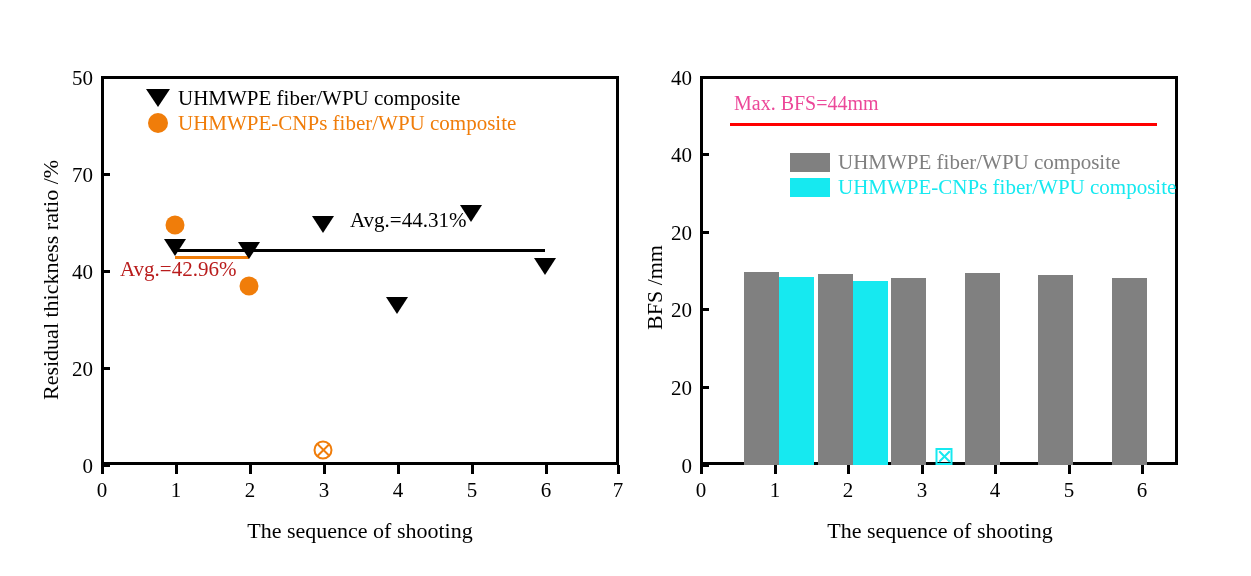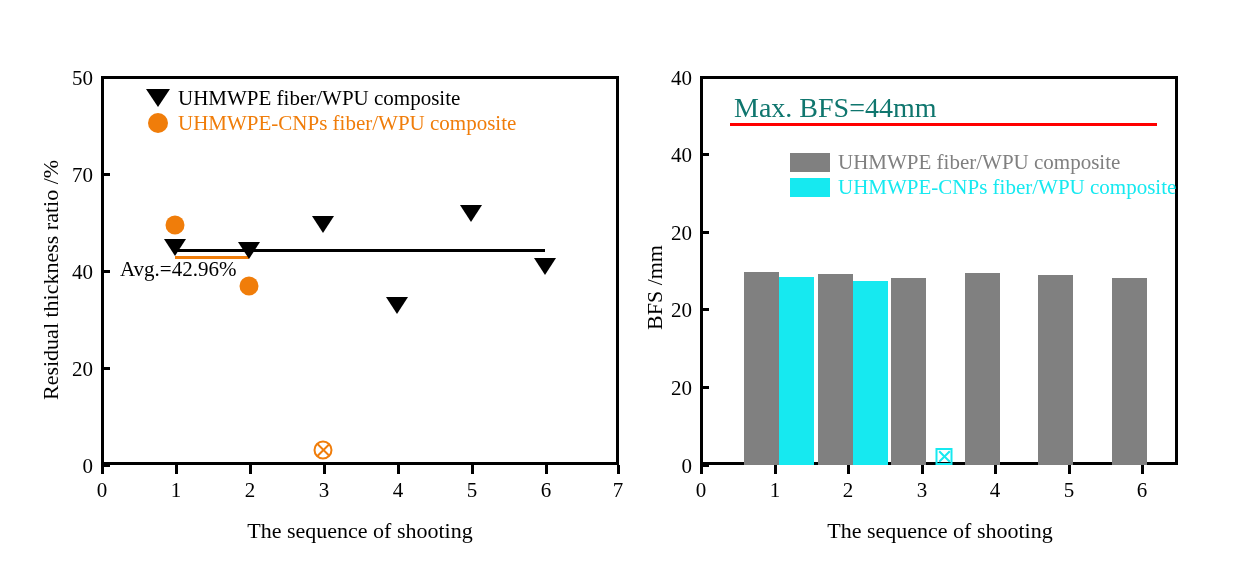--- a/index.html
+++ b/index.html
@@ -61,21 +61,21 @@
   
   .legend{position:absolute;}
   .legend-row{display:flex;align-items:center;margin-bottom:1px;height:24px;}
   .legend-marker{width:40px;display:flex;justify-content:center;align-items:center;flex:none;}
   .legend-text{font-size:21px;white-space:nowrap;}
   .lg-tri{width:0;height:0;border-left:12px solid transparent;border-right:12px solid transparent;border-top:18px solid #000;}
   .lg-circ{width:20px;height:20px;border-radius:50%;background:#F07D0A;}
   .lg-swatch{width:42px;height:19px;}
 
   .refline{position:absolute;height:3px;background:#FF0000;}
-  .reflabel{position:absolute;font-size:28px;color:#0f766e;white-space:nowrap;}
+  .reflabel{position:absolute;font-size:20px;color:#ec4899;white-space:nowrap;}
 </style>
 </head>
 <body>
 
 <div class="figure">
 
   <div class="panel" id="panel-left">
 
     <div class="plot-frame" id="frame-left"></div>
 
@@ -123,21 +123,22 @@
         <span class="legend-marker">
             <span class="lg-circ"></span>
           </span>
         <span class="legend-text" style="color:#F07D0A;">UHMWPE-CNPs fiber/WPU composite</span>
       </div>
     </div>
 
     <div class="avgline" style="left:175px;top:249px;width:370px;background:#000000;"></div>
     <div class="avgline" style="left:175px;top:256px;width:74px;background:#F07D0A;"></div>
 
-    <div class="avglabel" style="left:120px;top:257px;color:#000000;">Avg.=42.96%</div>
+    <div class="avglabel" style="left:350px;top:208px;color:#000000;">Avg.=44.31%</div>
+    <div class="avglabel" style="left:120px;top:257px;color:#b91c1c;">Avg.=42.96%</div>
 
     <div class="tri-down" style="left:175px;top:241px;"></div>
     <div class="tri-down" style="left:249px;top:244px;"></div>
     <div class="tri-down" style="left:323px;top:218px;"></div>
     <div class="tri-down" style="left:397px;top:299px;"></div>
     <div class="tri-down" style="left:471px;top:207px;"></div>
     <div class="tri-down" style="left:545px;top:260px;"></div>
 
     <div class="circle" style="left:175px;top:225px;"></div>
     <div class="circle" style="left:249px;top:286px;"></div>

